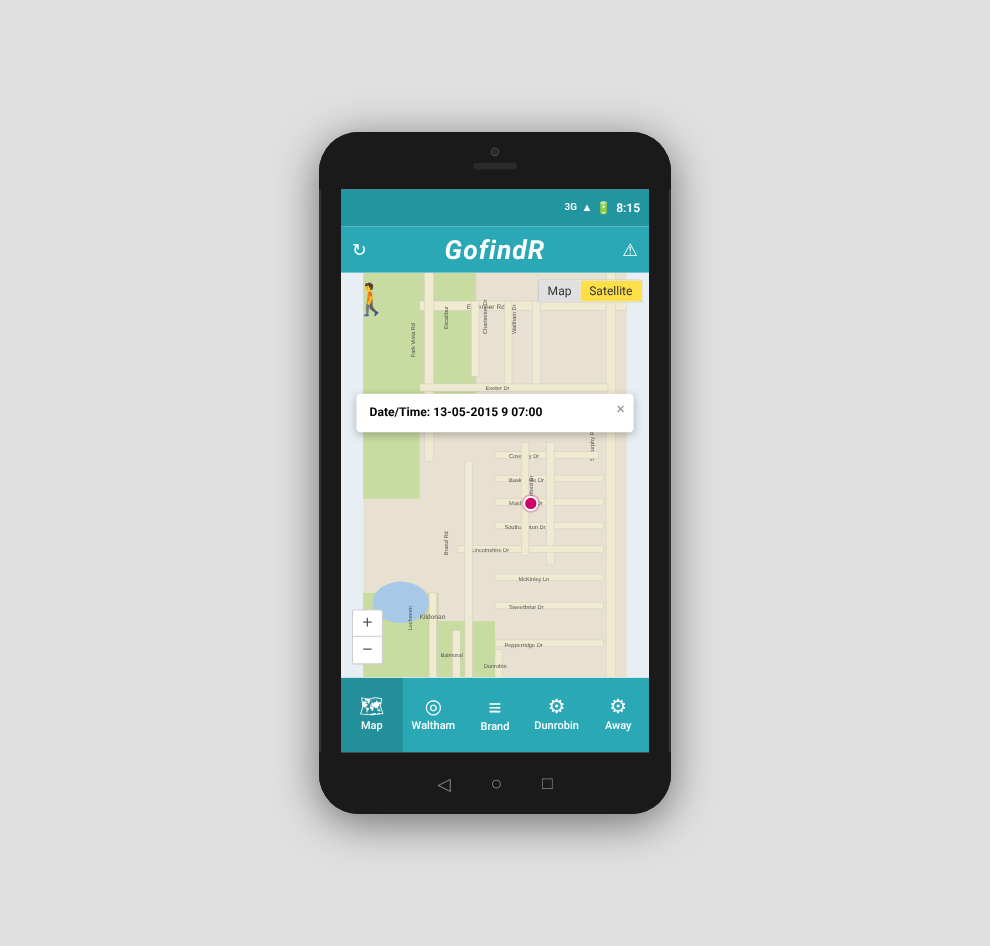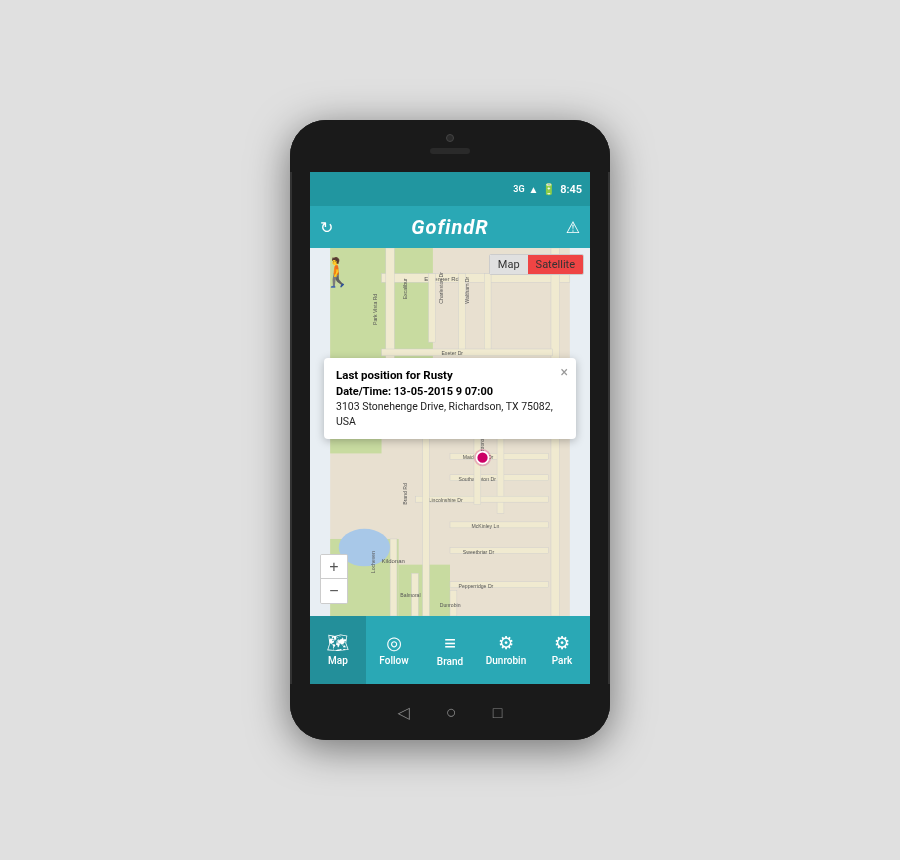--- a/index.html
+++ b/index.html
@@ -103,21 +103,21 @@
     .header-refresh {
       position: absolute;
       left: 10px;
       color: white;
       font-size: 16px;
       cursor: pointer;
     }
 
     .header-title {
       color: white;
-      font-size: 20px;
+      font-size: 24px;
       font-weight: bold;
       font-style: italic;
       letter-spacing: 1px;
     }
 
     .header-title span.go {
       color: white;
     }
     .header-title span.find {
       color: white;
@@ -161,21 +161,21 @@
       border-radius: 2px;
       overflow: hidden;
       font-size: 11px;
     }
 
     .map-type-btn {
       padding: 3px 8px;
       cursor: pointer;
       color: #333;
       font-size: 11px;
-      background: #ef4444;
+      background: #fde047;
     }
 
     .map-type-btn.active {
       background: #e0e0e0;
     }
 
     
     .pegman {
       position: absolute;
       top: 8px;
@@ -320,21 +320,21 @@
     <div class="phone-speaker"></div>
   </div>
 
   <div class="phone-screen">
 
     <div class="status-bar">
       <div class="status-icons">
         <span style="font-size:9px;">3G</span>
         <span style="font-size:10px;">▲</span>
         <span>🔋</span>
-        <span>8:45</span>
+        <span>8:15</span>
       </div>
     </div>
 
     <div class="app-header">
       <div class="header-refresh">↻</div>
       <div class="header-title">
         <span class="go">Go</span><span class="find">find</span><span class="r">R</span>
       </div>
       <div class="header-alert">⚠</div>
     </div>
@@ -424,51 +424,49 @@
 
       <div class="map-type-buttons">
         <div class="map-type-btn active">Map</div>
         <div class="map-type-btn">Satellite</div>
       </div>
 
       <div class="pegman">🚶</div>
 
       <div class="info-popup">
         <div class="popup-close">×</div>
-        <div class="popup-title">Last position for Rusty</div>
         <div class="popup-datetime">Date/Time: 13-05-2015 9 07:00</div>
-        <div class="popup-address">3103 Stonehenge Drive, Richardson, TX 75082, USA</div>
       </div>
 
       <div class="zoom-controls">
         <button class="zoom-btn">+</button>
         <button class="zoom-btn">−</button>
       </div>
     </div>
 
     <div class="bottom-nav">
       <div class="nav-item active">
         <span class="nav-icon">🗺</span>
         <span class="nav-label">Map</span>
       </div>
       <div class="nav-item">
         <span class="nav-icon">◎</span>
-        <span class="nav-label">Follow</span>
+        <span class="nav-label">Waltham</span>
       </div>
       <div class="nav-item">
         <span class="nav-icon" style="font-size:20px;">≡</span>
         <span class="nav-label">Brand</span>
       </div>
       <div class="nav-item">
         <span class="nav-icon">⚙</span>
         <span class="nav-label">Dunrobin</span>
       </div>
       <div class="nav-item">
         <span class="nav-icon">⚙</span>
-        <span class="nav-label">Park</span>
+        <span class="nav-label">Away</span>
       </div>
     </div>
 
   </div>
 
   <div class="phone-bottom-bezel">
     <span class="nav-hardware-btn">◁</span>
     <span class="nav-hardware-btn" style="font-size:18px;">○</span>
     <span class="nav-hardware-btn">□</span>
   </div>

